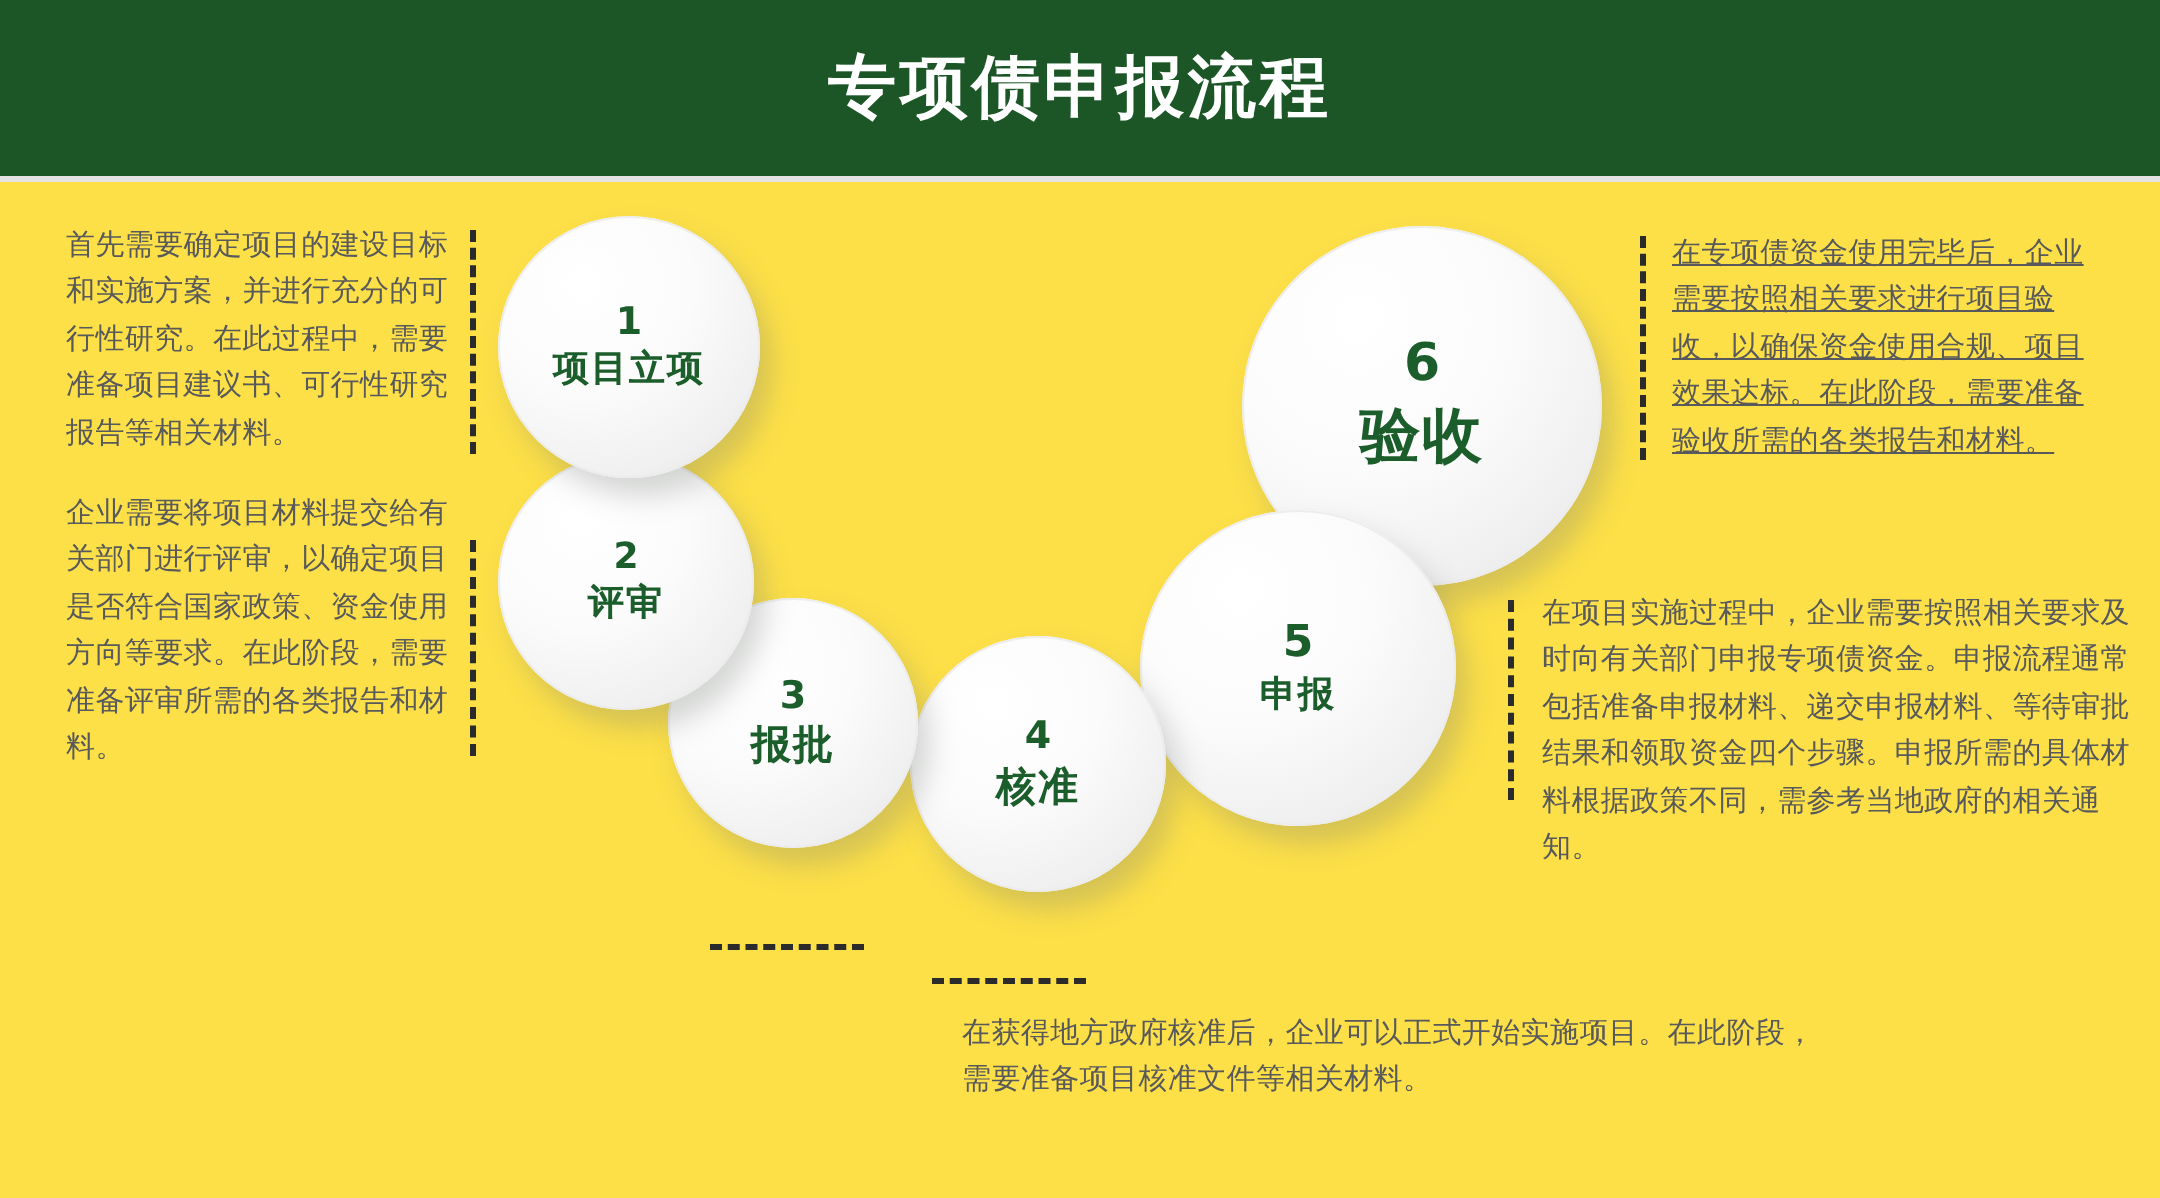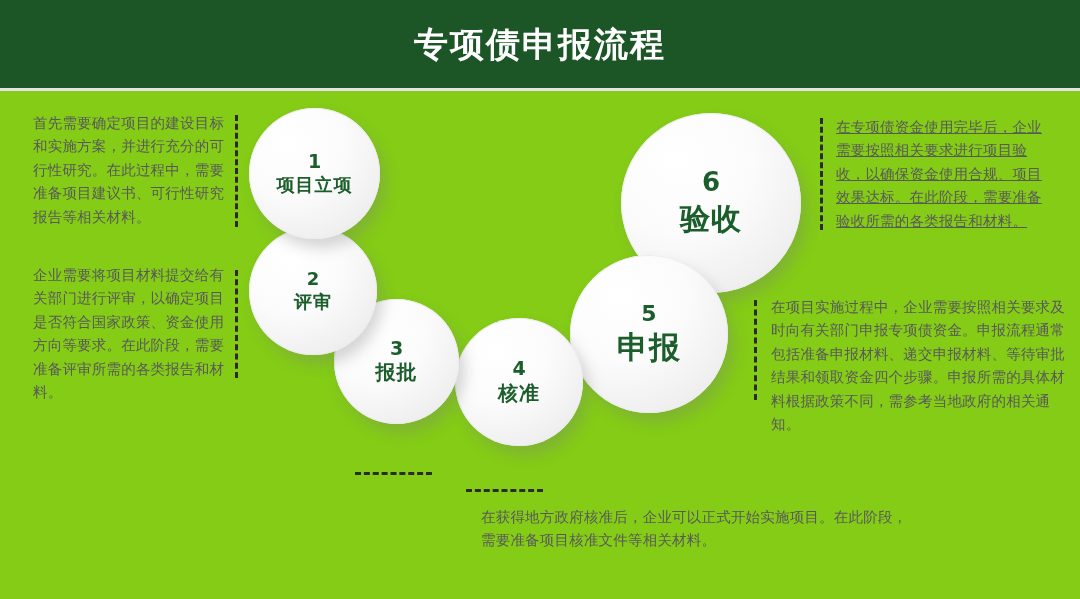--- a/index.html
+++ b/index.html
@@ -9,21 +9,21 @@
     height: 599px;
     overflow: hidden;
     background: #ffffff;
     font-family: "Liberation Sans", "DejaVu Sans", sans-serif;
   }
 
   #page {
     position: relative;
     width: 1080px;
     height: 599px;
-    background: #84cc16;
+    background: #fde047;
   }
 
   
   .header-band {
     position: absolute;
     left: 0; top: 0;
     width: 1080px;
     height: 88px;
     background: #1c5526;
     display: flex;
@@ -87,39 +87,39 @@
   #circle-3 { left: 334px;  top: 299px; width: 125px; height: 125px; z-index: 4; }
   #circle-3 .c-num   { font-size: 19px; margin-bottom: 3px; }
   #circle-3 .c-label { font-size: 20px; }
 
   #circle-4 { left: 455px;  top: 318px; width: 128px; height: 128px; z-index: 3; }
   #circle-4 .c-num   { font-size: 19px; margin-bottom: 3px; }
   #circle-4 .c-label { font-size: 20px; }
 
   #circle-5 { left: 570px;  top: 255px; width: 158px; height: 158px; z-index: 2; }
   #circle-5 .c-num   { font-size: 22px; margin-bottom: 5px; }
-  #circle-5 .c-label { font-size: 31px; }
+  #circle-5 .c-label { font-size: 18px; }
 
   #circle-6 { left: 621px;  top: 113px; width: 180px; height: 180px; z-index: 1; }
   #circle-6 .c-num   { font-size: 26px; margin-bottom: 6px; }
   #circle-6 .c-label { font-size: 30px; }
 
   
   .note {
     position: absolute;
     color: #58595b;
     font-family: "DejaVu Serif", "Liberation Serif", serif;
     font-size: 14.5px;
     line-height: 1.62;
     letter-spacing: 0.2px;
     white-space: pre-line;
   }
 
   #note-1 { left: 33px;  top: 112px; width: 198px; }
-  #note-2 { left: 33px;  top: 264px; width: 198px; }
+  #note-2 { left: 33px;  top: 246px; width: 198px; }
   #note-3 { left: 33px;  top: 498px; width: 420px; }
   #note-4 { left: 481px; top: 506px; width: 430px; }
   #note-5 { left: 836px; top: 116px; width: 216px; text-decoration: underline; }
   #note-6 { left: 771px; top: 296px; width: 300px; }
 
   
   .dash-v {
     position: absolute;
     width: 0;
     border-left: 3px dashed #2b2b2b;

